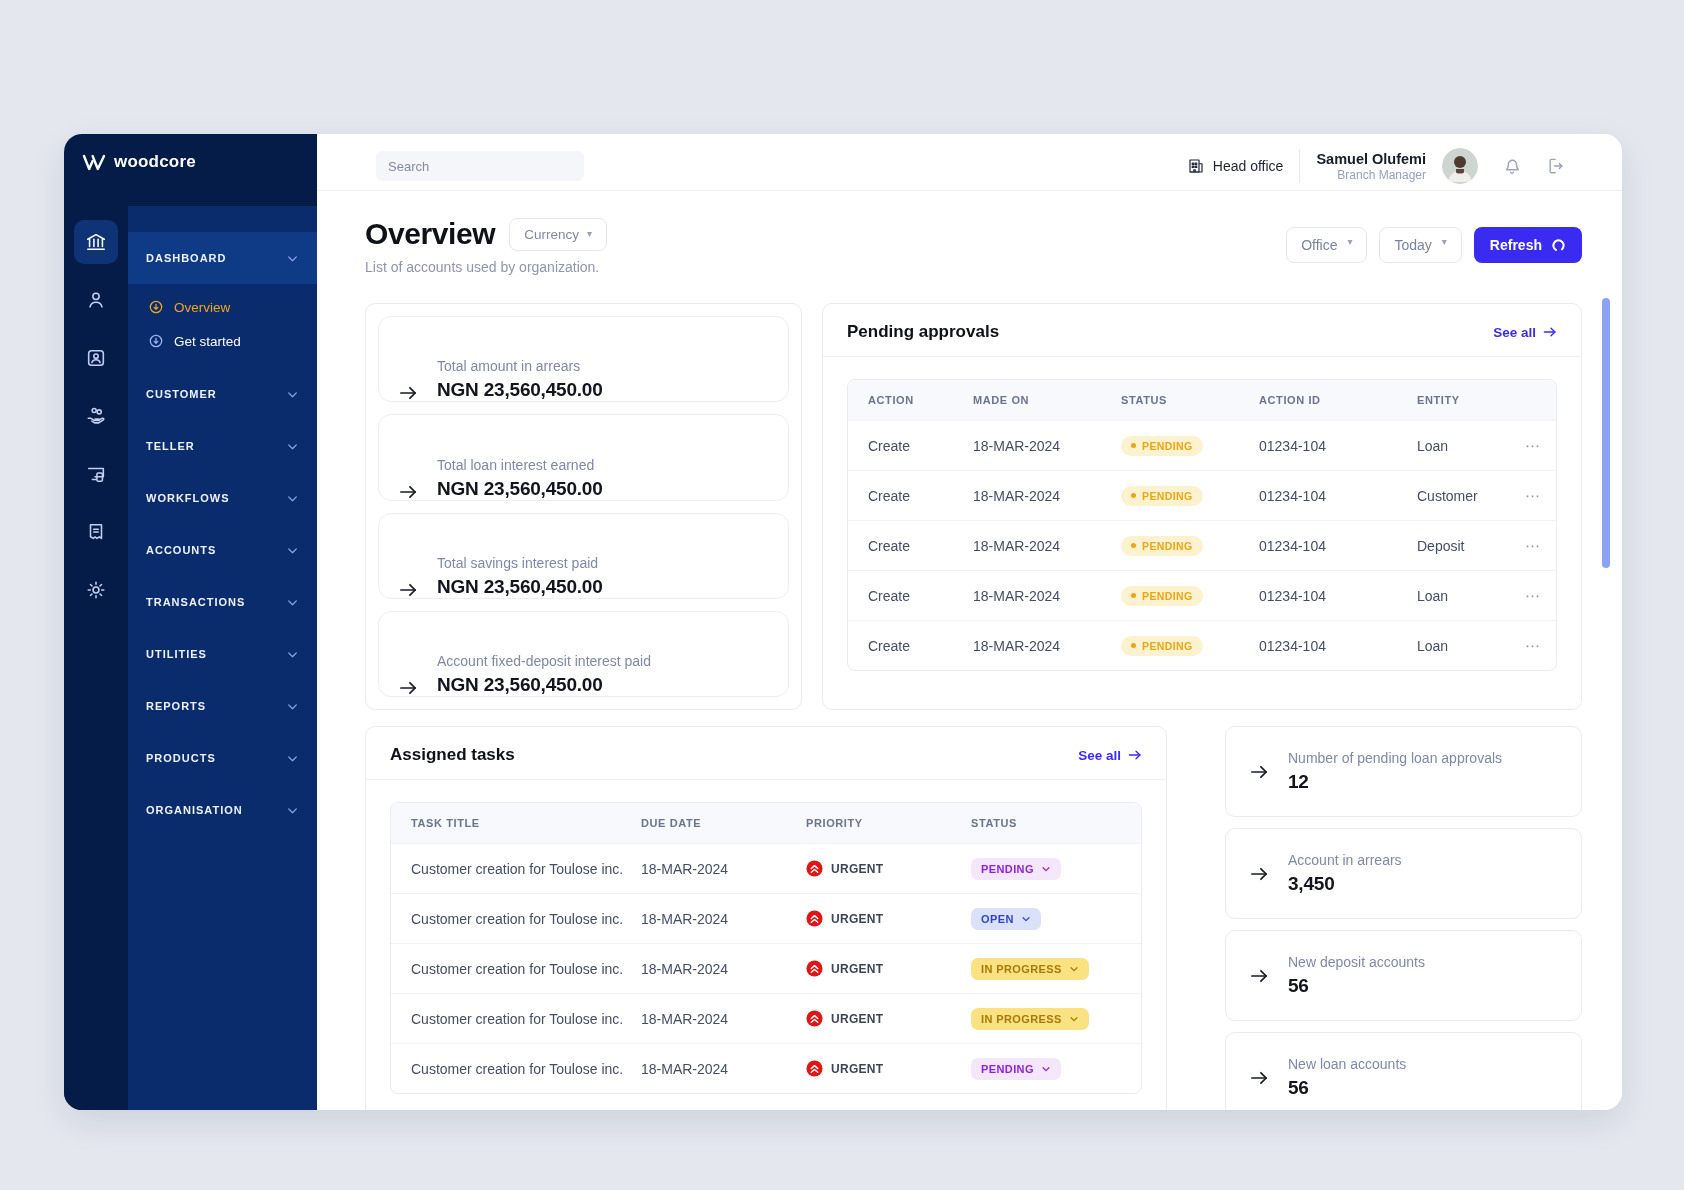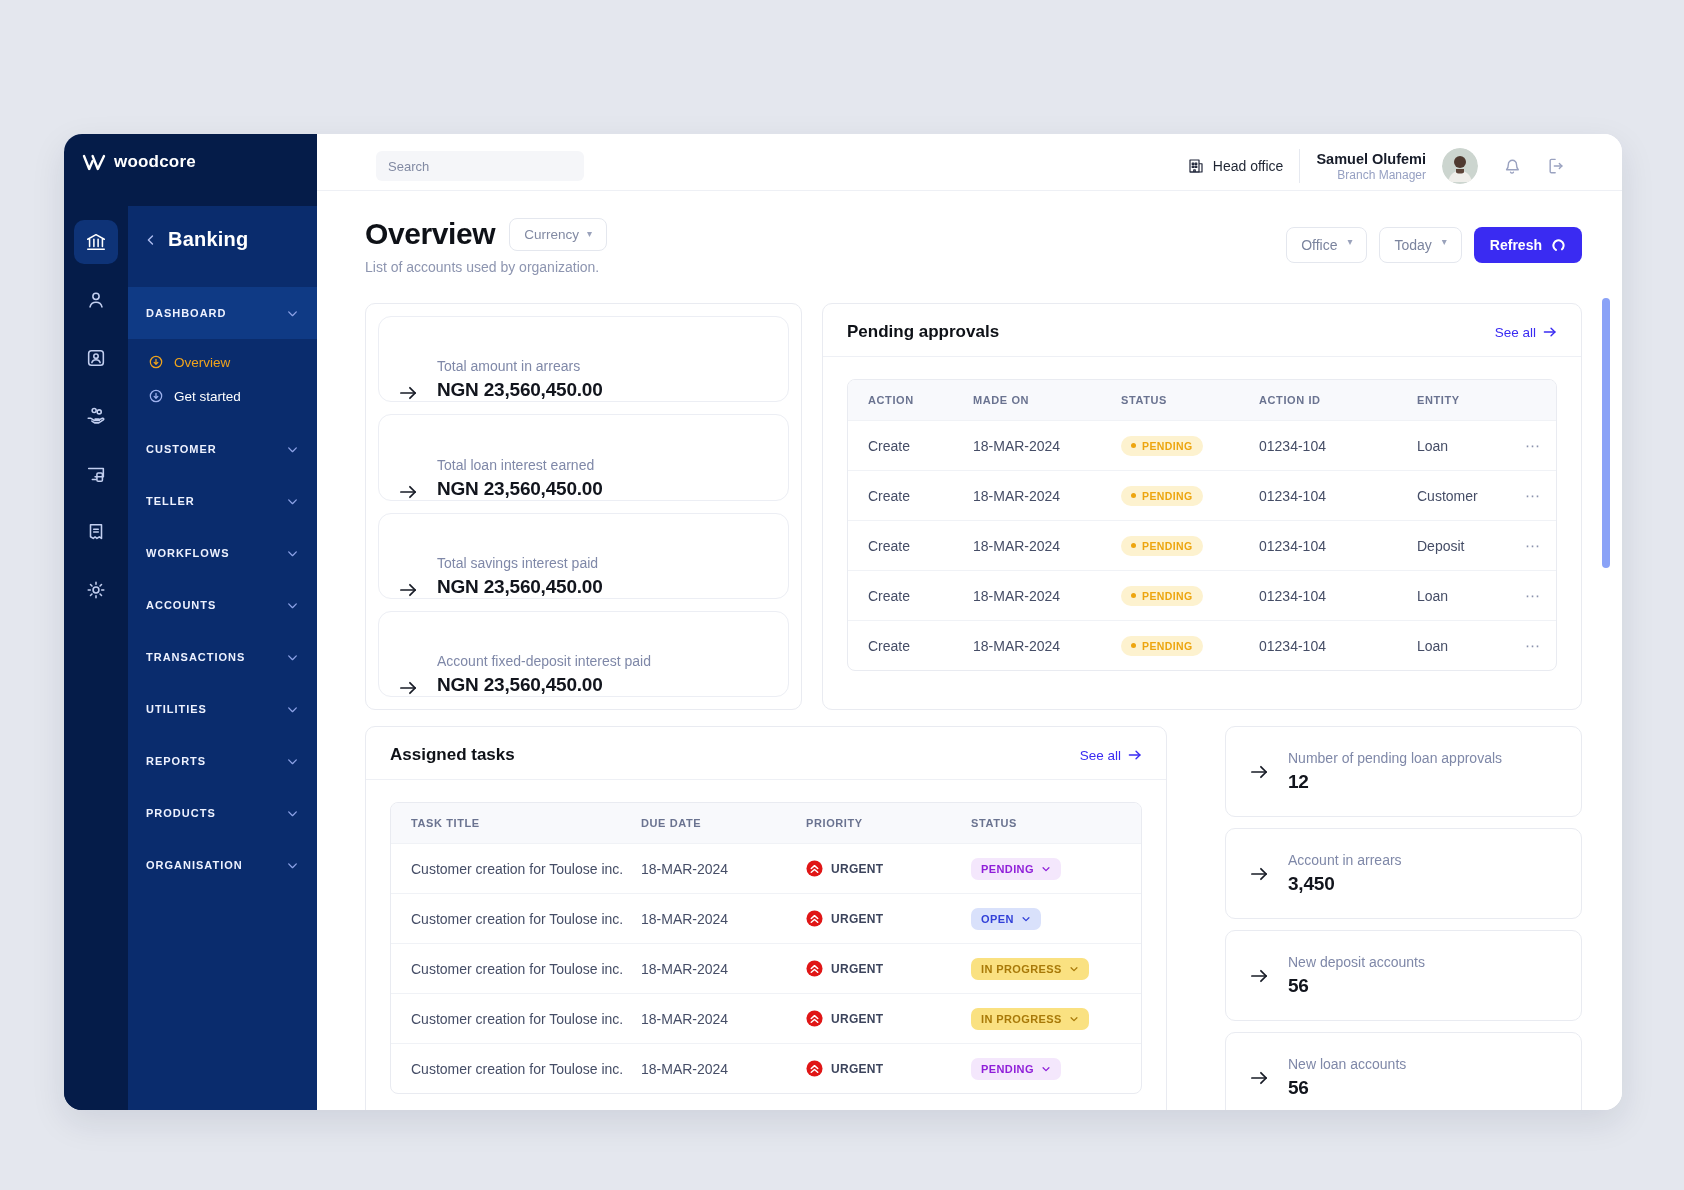--- a/index.html
+++ b/index.html
@@ -81,21 +81,21 @@
   .stats-col { width:437px; flex:0 0 437px; border:1px solid #e9ebf1; border-radius:10px; padding:12px; display:flex; flex-direction:column; gap:12px; }
   .stat-card { flex:1; border:1px solid #eceef4; border-radius:13px; display:flex; align-items:flex-end; padding:0 4px 0 20px; gap:18px; background:#fff; }
   .stat-arrow { color:#171b26; display:flex; flex:0 0 20px; }
   .stat-label { color:#7f88a8; font-size:14px; }
   .stat-value { color:#12151d; font-size:19px; font-weight:700; margin-top:5px; letter-spacing:-.2px; }
 
   .panel { border:1px solid #e9ebf1; border-radius:10px; background:#fff; }
   .pending-panel { flex:1; padding:18px 24px 24px; display:flex; flex-direction:column; min-width:0; }
   .panel-head { display:flex; align-items:center; justify-content:space-between; padding-bottom:14px; }
   .panel-title { font-size:17px; font-weight:700; color:#0e1117; }
-  .see-all { color:#3a2bf2; font-size:13.5px; font-weight:400; display:flex; align-items:center; gap:7px; cursor:pointer; }
+  .see-all { color:#3a2bf2; font-size:13.5px; font-weight:700; display:flex; align-items:center; gap:7px; cursor:pointer; }
   .panel-rule { height:1px; background:#eef0f5; margin:0 -24px; }
 
   .table { border:1px solid #e9ebf1; border-radius:8px; margin-top:22px; overflow:hidden; }
   .t-head { background:#f8f9fc; display:grid; align-items:center; height:40px;
             color:#6a7390; font-size:11px; font-weight:700; letter-spacing:.6px; }
   .t-row { display:grid; align-items:center; height:50px; border-top:1px solid #f0f2f6; color:#454d66; font-size:14px; }
   .pa-grid { grid-template-columns:105px 148px 138px 158px 1fr 46px; padding:0 0 0 20px; }
   .badge { display:inline-flex; align-items:center; gap:6px; background:#fdf2cf; color:#eda50f;
            font-size:10.5px; font-weight:700; letter-spacing:.4px; border-radius:10px; padding:4px 10px; }
   .badge .dot { width:5px; height:5px; border-radius:50%; background:#eda50f; }
@@ -183,28 +183,20 @@
         </div>
         <div class="rail-btn">
           <svg viewBox="0 0 24 24" fill="none" stroke="currentColor" stroke-width="1.7" stroke-linecap="round">
             <circle cx="12" cy="12" r="3.2"></circle>
             <path d="M12 3.5v2.3M12 18.2v2.3M3.5 12h2.3M18.2 12h2.3M6 6l1.6 1.6M16.4 16.4L18 18M18 6l-1.6 1.6M7.6 16.4L6 18"></path>
           </svg>
         </div>
       </div>
 
       <nav class="menu">
-        <div class="module-head">
-          <span class="back-chevron">
-            <svg width="14" height="14" viewBox="0 0 24 24" fill="none" stroke="currentColor" stroke-width="2.4" stroke-linecap="round" stroke-linejoin="round">
-                <path d="M14.5 5l-7 7 7 7"></path>
-              </svg>
-          </span>
-          <span class="module-title">Banking</span>
-        </div>
 
         <div class="nav">
           <div class="nav-group active">
             <span>DASHBOARD</span>
             <span class="chev">
               <svg width="13" height="13" viewBox="0 0 24 24" fill="none" stroke="currentColor" stroke-width="2.4" stroke-linecap="round" stroke-linejoin="round">
                   <path d="M5 9l7 7 7-7"></path>
                 </svg>
             </span>
           </div>

